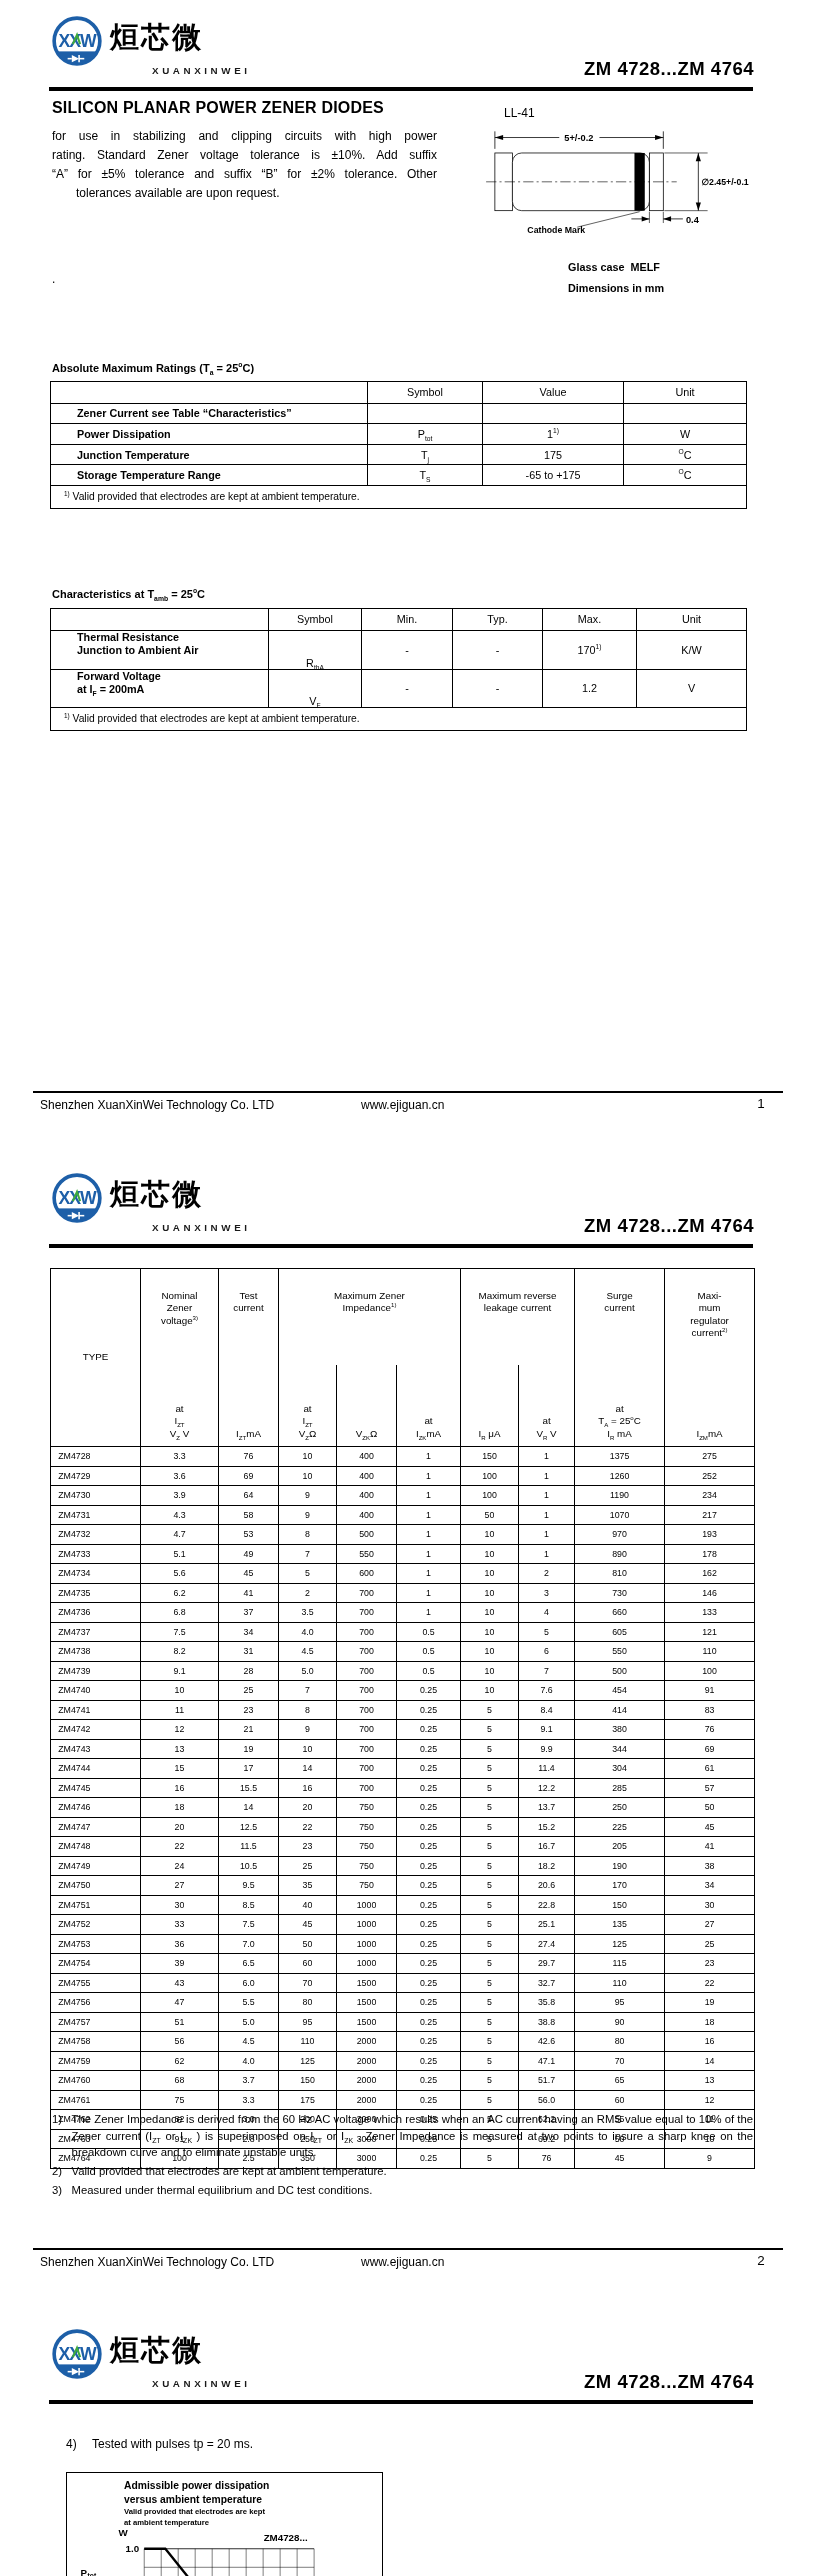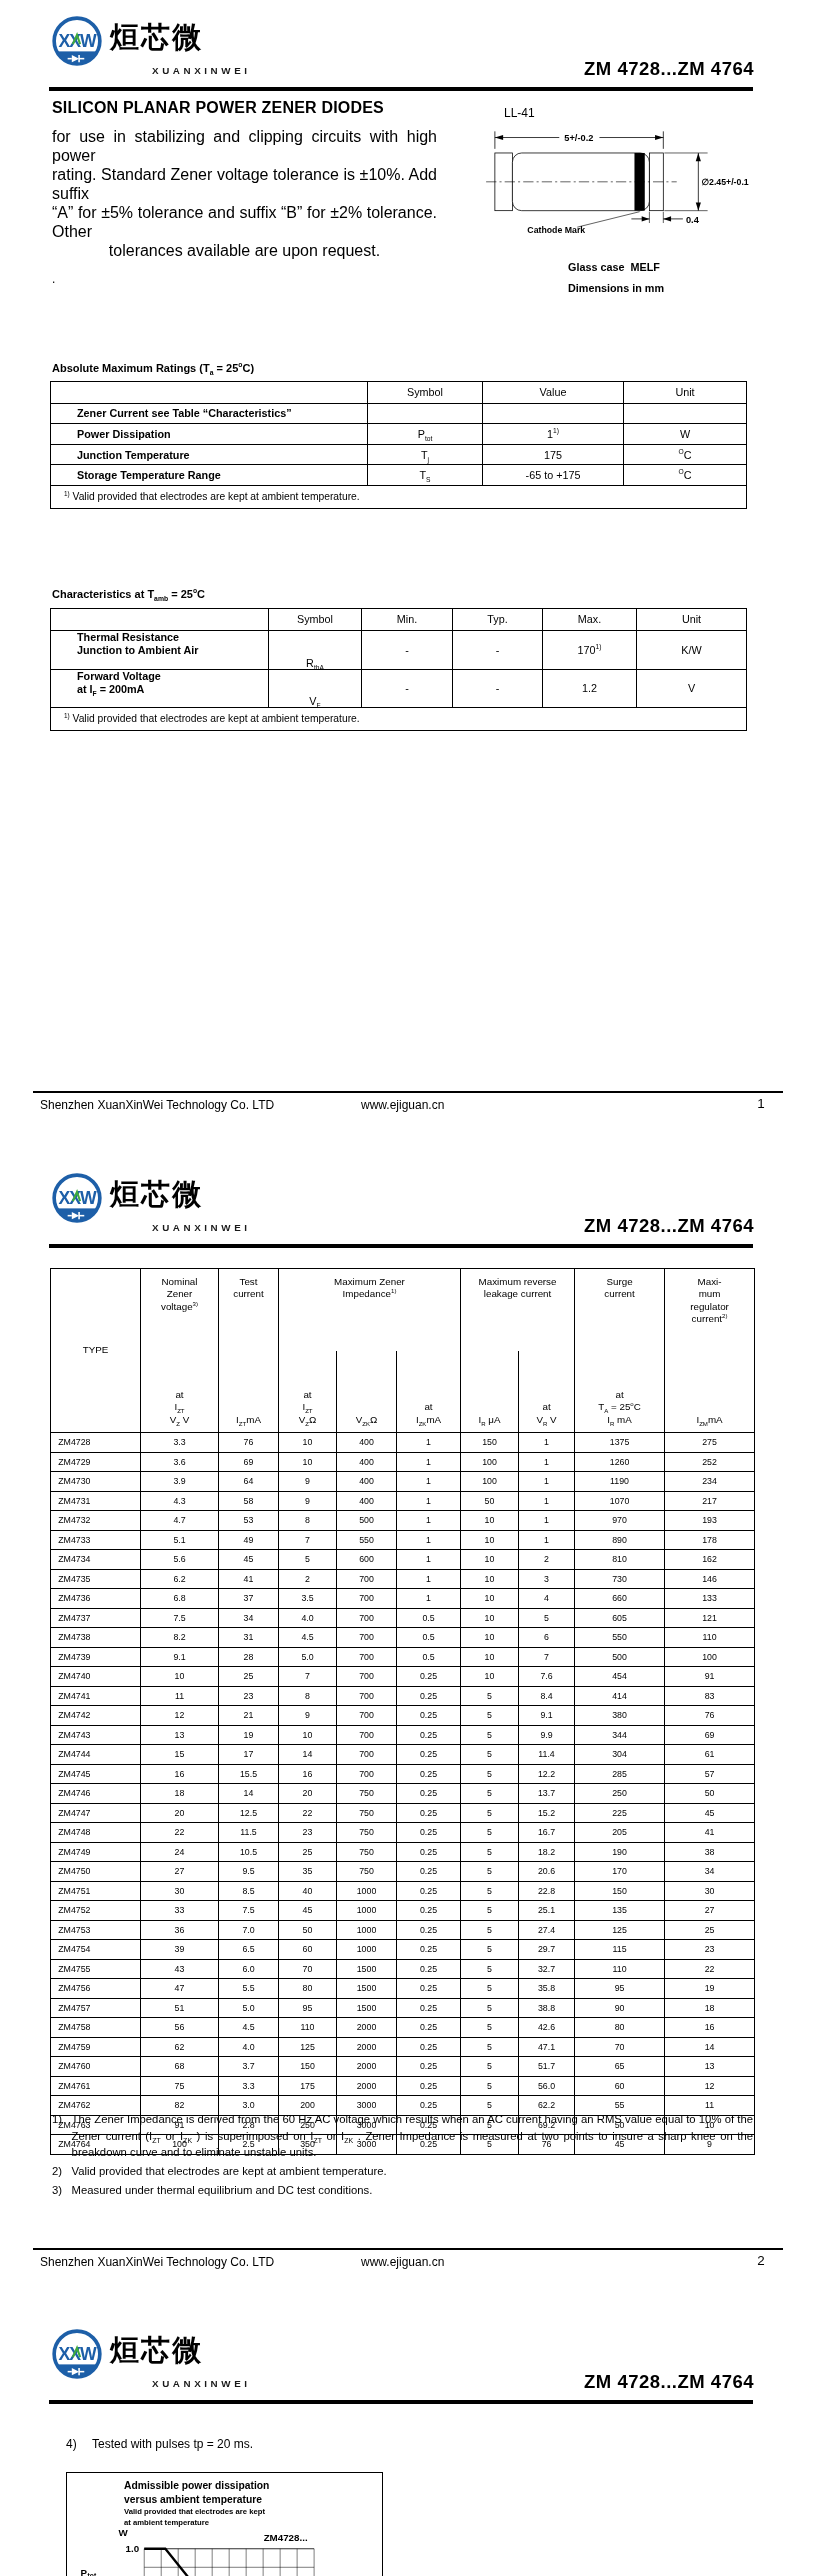--- a/index.html
+++ b/index.html
@@ -15,23 +15,23 @@
   .logo-svg{position:absolute;left:50px;top:14.4px;}
   .logo-cn{position:absolute;left:110px;top:17.5px;font-size:29px;font-weight:bold;
            letter-spacing:2.1px;font-family:sans-serif;}
   .logo-en{position:absolute;left:112px;top:65px;font-size:9.8px;font-weight:bold;
            letter-spacing:3.6px;color:#1a1a1a;margin-left:40px;}
   .part{position:absolute;right:64px;top:58px;font-size:18.5px;font-weight:bold;letter-spacing:0.5px;}
   .hrule{position:absolute;left:49px;top:87px;width:704px;height:3.6px;background:#000;}
 
   
   .h1{position:absolute;left:52px;top:99px;font-size:16px;font-weight:bold;letter-spacing:0.2px;}
-  .para{position:absolute;left:52px;width:385px;font-size:16px;line-height:19px;}
+  .para{position:absolute;left:52px;width:385px;font-size:12px;line-height:19px;}
   .jline{text-align:justify;text-align-last:justify;}
-  .jlast{text-align:center;}
+  .jlast{text-align:left;margin-left:24px;}
   .ll41{position:absolute;left:504px;top:106px;font-size:12px;}
   .cap1{position:absolute;left:568px;top:261px;font-size:10.8px;font-weight:bold;white-space:pre;}
   .cap2{position:absolute;left:568px;top:282px;font-size:10.8px;font-weight:bold;}
   .h2{position:absolute;left:52px;font-size:11px;font-weight:bold;}
 
   table{border-collapse:collapse;table-layout:fixed;background:#fff;}
   .t1{position:absolute;left:50px;top:381px;width:696px;}
   .t2{position:absolute;left:50px;top:608px;width:696px;}
   .t1 th,.t1 td,.t2 th,.t2 td{border-left:0.5px solid #000;border-right:0.5px solid #000;
       border-top:1px solid #000;border-bottom:1px solid #000;font-weight:normal;
@@ -48,21 +48,21 @@
   
   .frule{position:absolute;left:33px;width:750px;height:2.1px;background:#000;}
   .fco{position:absolute;left:40px;font-size:12px;}
   .furl{position:absolute;left:361px;font-size:12px;}
   .fpg{position:absolute;left:744px;width:20.6px;text-align:right;font-size:13.4px;}
 
   
   .zt{position:absolute;left:50px;top:111px;width:702px;border:1px solid #000;}
   .zt th,.zt td{border:0.5px solid #000;font-weight:normal;padding:0;text-align:center;}
   .zt thead th{font-size:9.8px;line-height:12.4px;}
-  .zt .g th{height:75px;vertical-align:top;padding-top:7px;border-bottom:none;}
+  .zt .g th{height:75px;vertical-align:top;padding-top:21px;border-bottom:none;}
   .zt .s th{height:75px;vertical-align:bottom;padding-bottom:6.2px;border-top:none;}
   .zt thead{border-bottom:1.5px solid #000;}
   .zt tbody td{height:18.5px;font-size:8.8px;border-top:1px solid #000;border-bottom:1px solid #000;}
   .zt tbody td.tcol{text-align:left;padding-left:7.2px;}
   .zt th.typeh{vertical-align:middle;padding:4px;}
   .notes{position:absolute;left:52px;top:954px;width:701px;}
   .note{display:flex;margin-bottom:2.6px;}
   .np{width:19.6px;flex:none;font-size:11.3px;line-height:16.5px;}
   .nt{flex:1;font-size:11.3px;line-height:16.5px;text-align:justify;}
 

